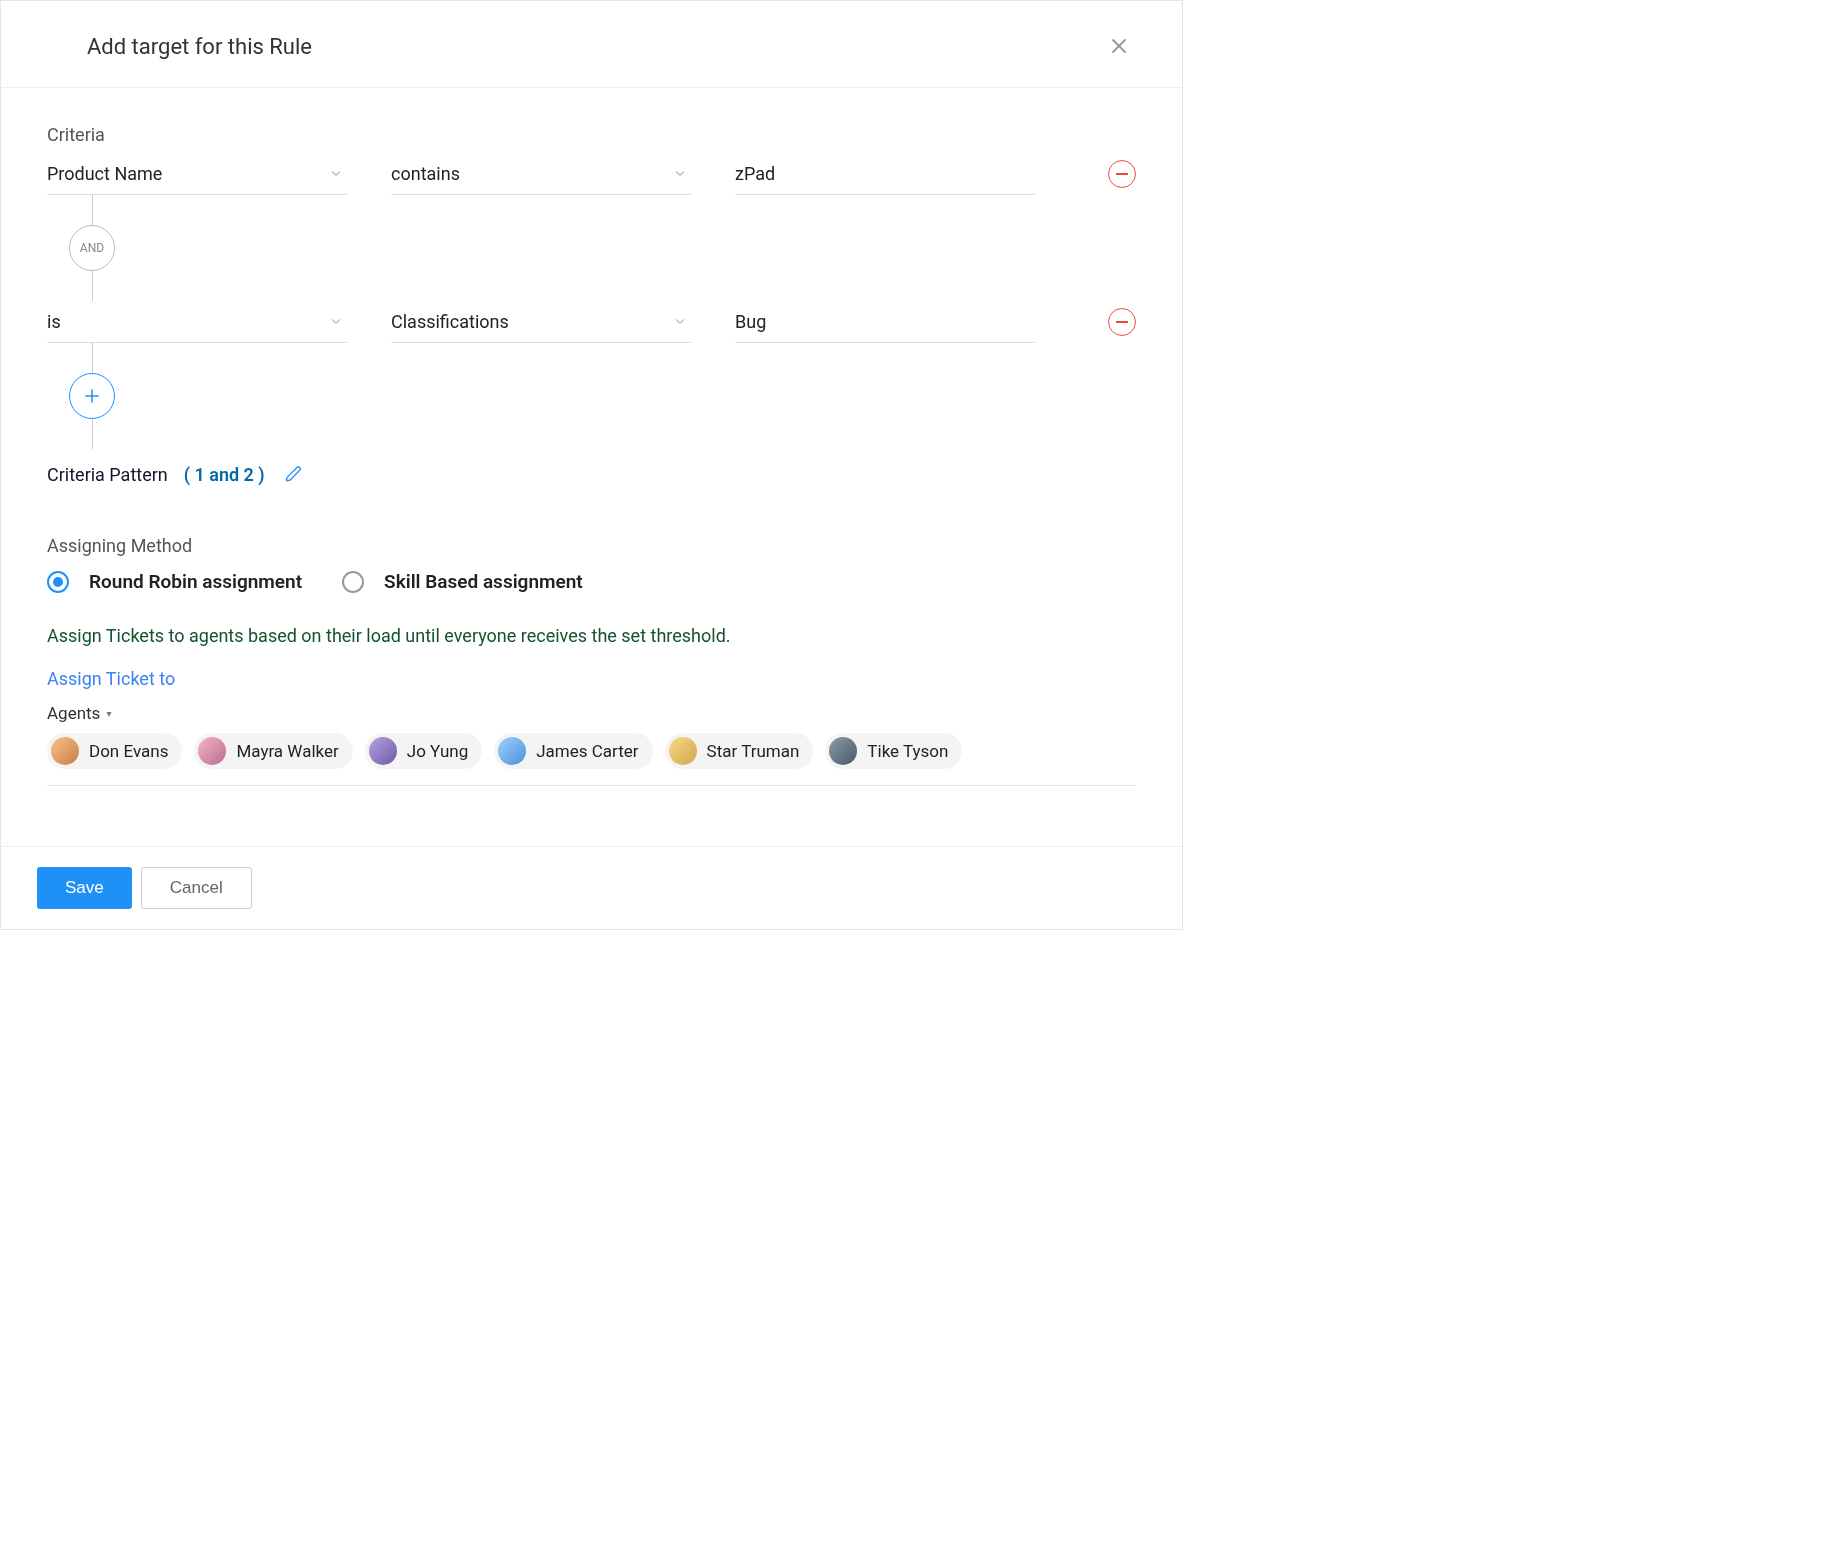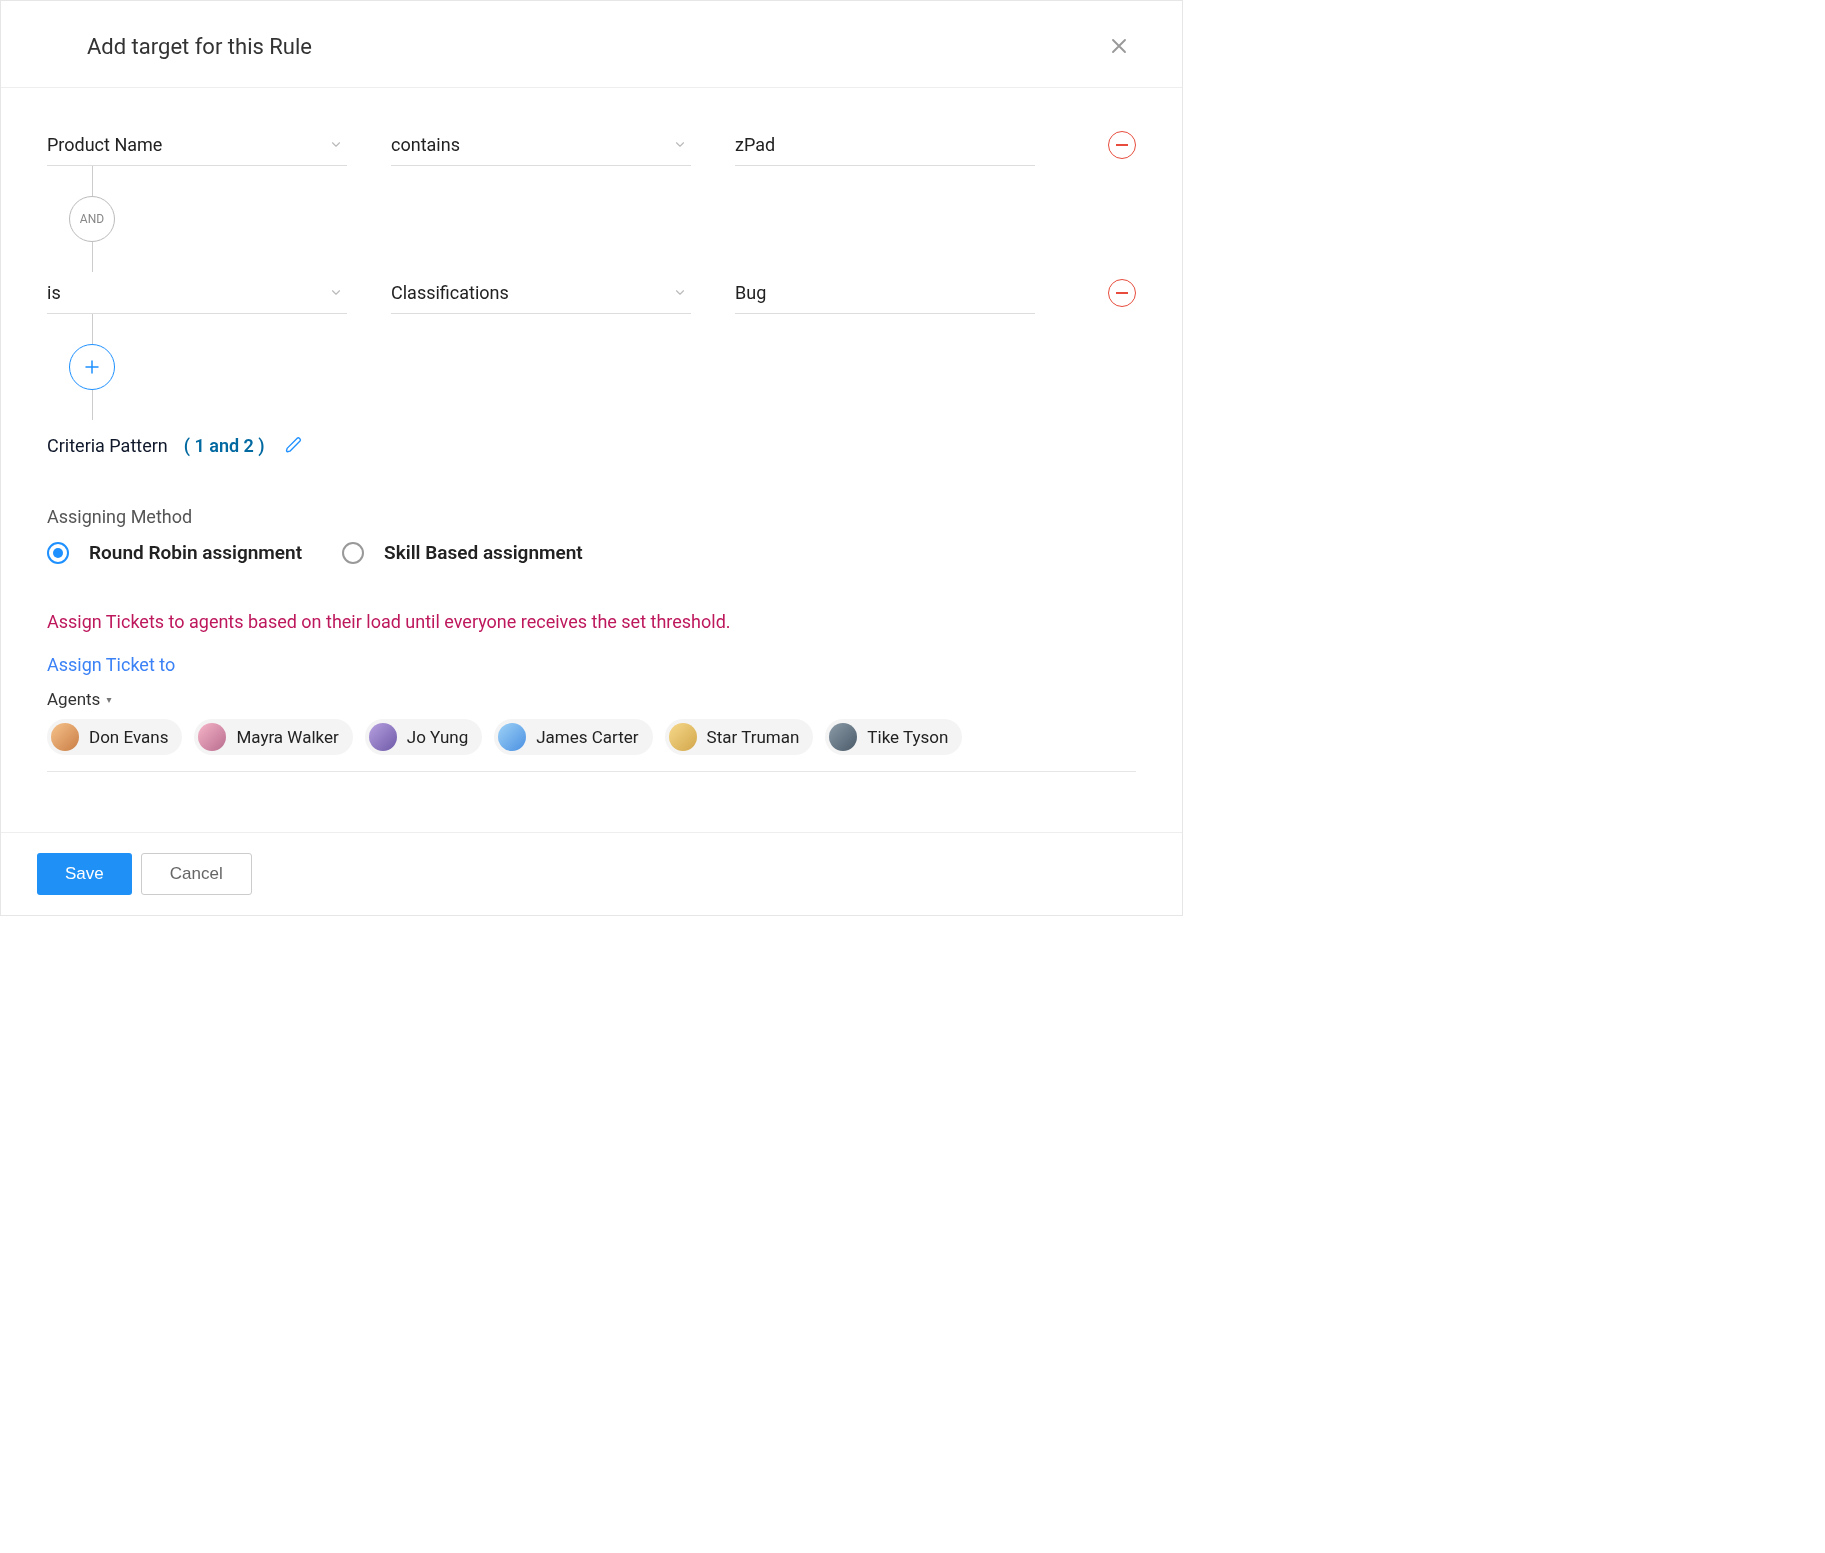--- a/index.html
+++ b/index.html
@@ -165,23 +165,23 @@
   .radio-dot {
     width: 10px; height: 10px;
     background: #1e90ff;
     border-radius: 50%;
     display: none;
   }
   .radio-circle.selected .radio-dot { display: block; }
   .radio-label { font-size: 19px; font-weight: 600; color: #222; }
 
   .help-text {
-    margin-top: 47px;
-    font-size: 18px;
-    color: #be185d;
+    margin-top: 32px;
+    font-size: 18px;
+    color: #14532d;
   }
   .sub-label {
     margin-top: 22px;
     font-size: 18px;
     color: #3b82f6;
   }
 
   .agents-dropdown {
     margin-top: 14px;
     display: inline-flex; align-items: center; gap: 6px;
@@ -256,20 +256,21 @@
     <div class="dialog-title">Add target for this Rule</div>
     <button class="close-btn" aria-label="close">
       <svg viewBox="0 0 24 24">
           <path d="M4 4 L20 20 M20 4 L4 20" stroke="currentColor" stroke-width="2.5" fill="none" stroke-linecap="round"></path>
         </svg>
     </button>
   </div>
 
   <div class="dialog-body">
 
+    <div class="section-label">Criteria</div>
 
     <div class="criteria-row">
       <div class="select-field">
         <span>Product Name</span>
         <span class="chev"><svg width="14" height="14" viewBox="0 0 24 24">
               <path d="M6 9l6 6 6-6" stroke="currentColor" stroke-width="2" fill="none" stroke-linecap="round" stroke-linejoin="round"></path>
             </svg></span>
       </div>
       <div class="select-field">
         <span>contains</span>

